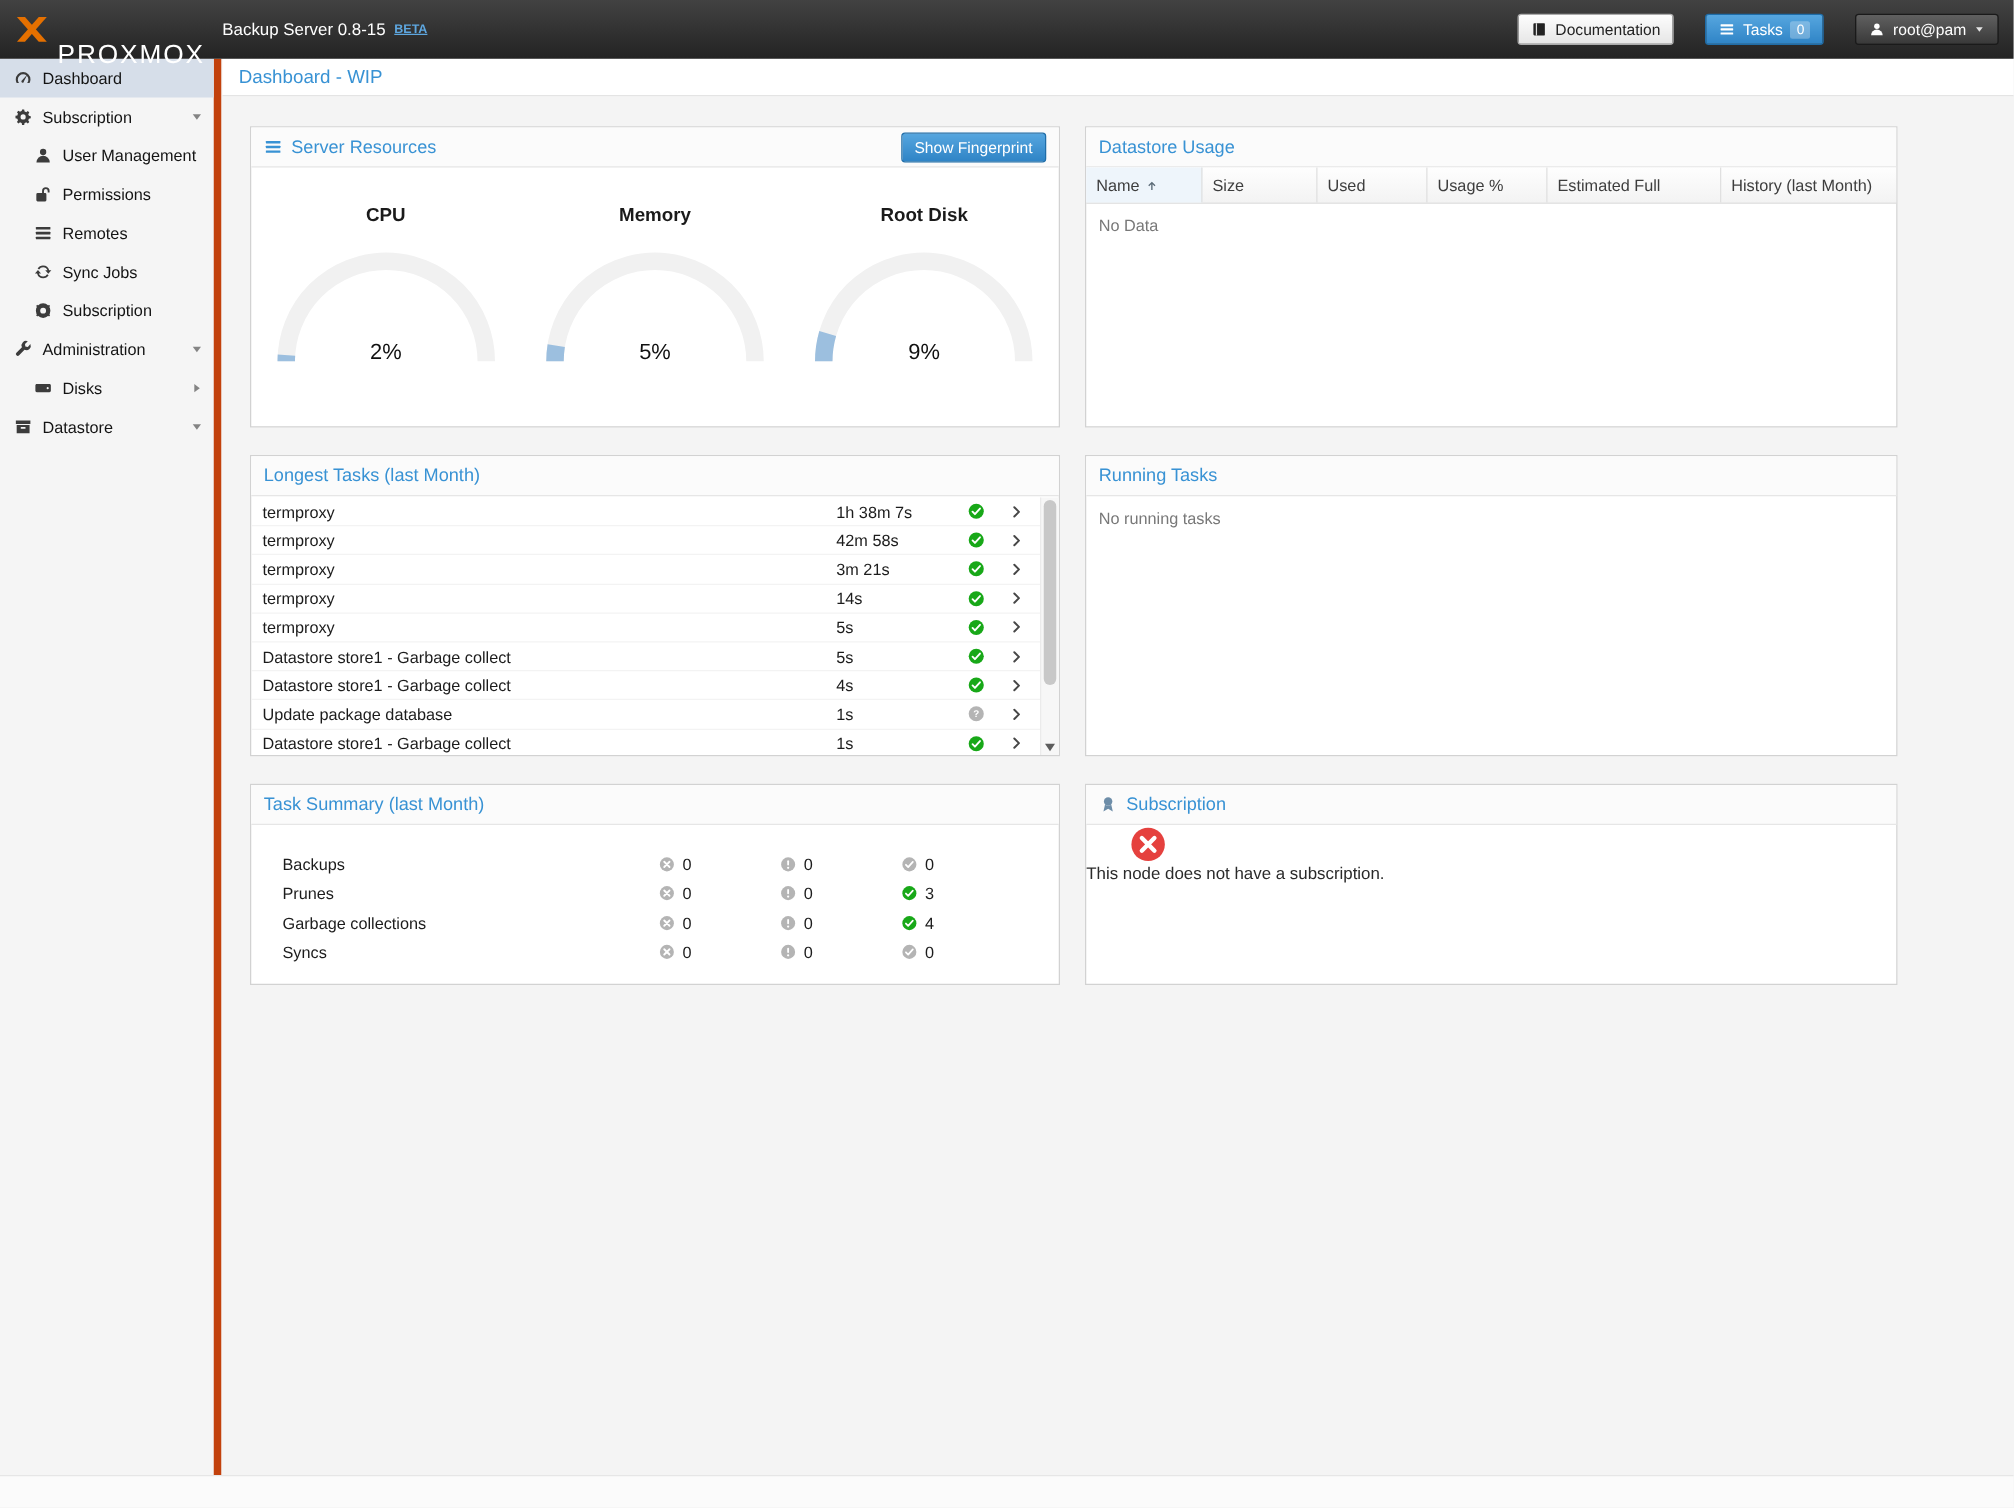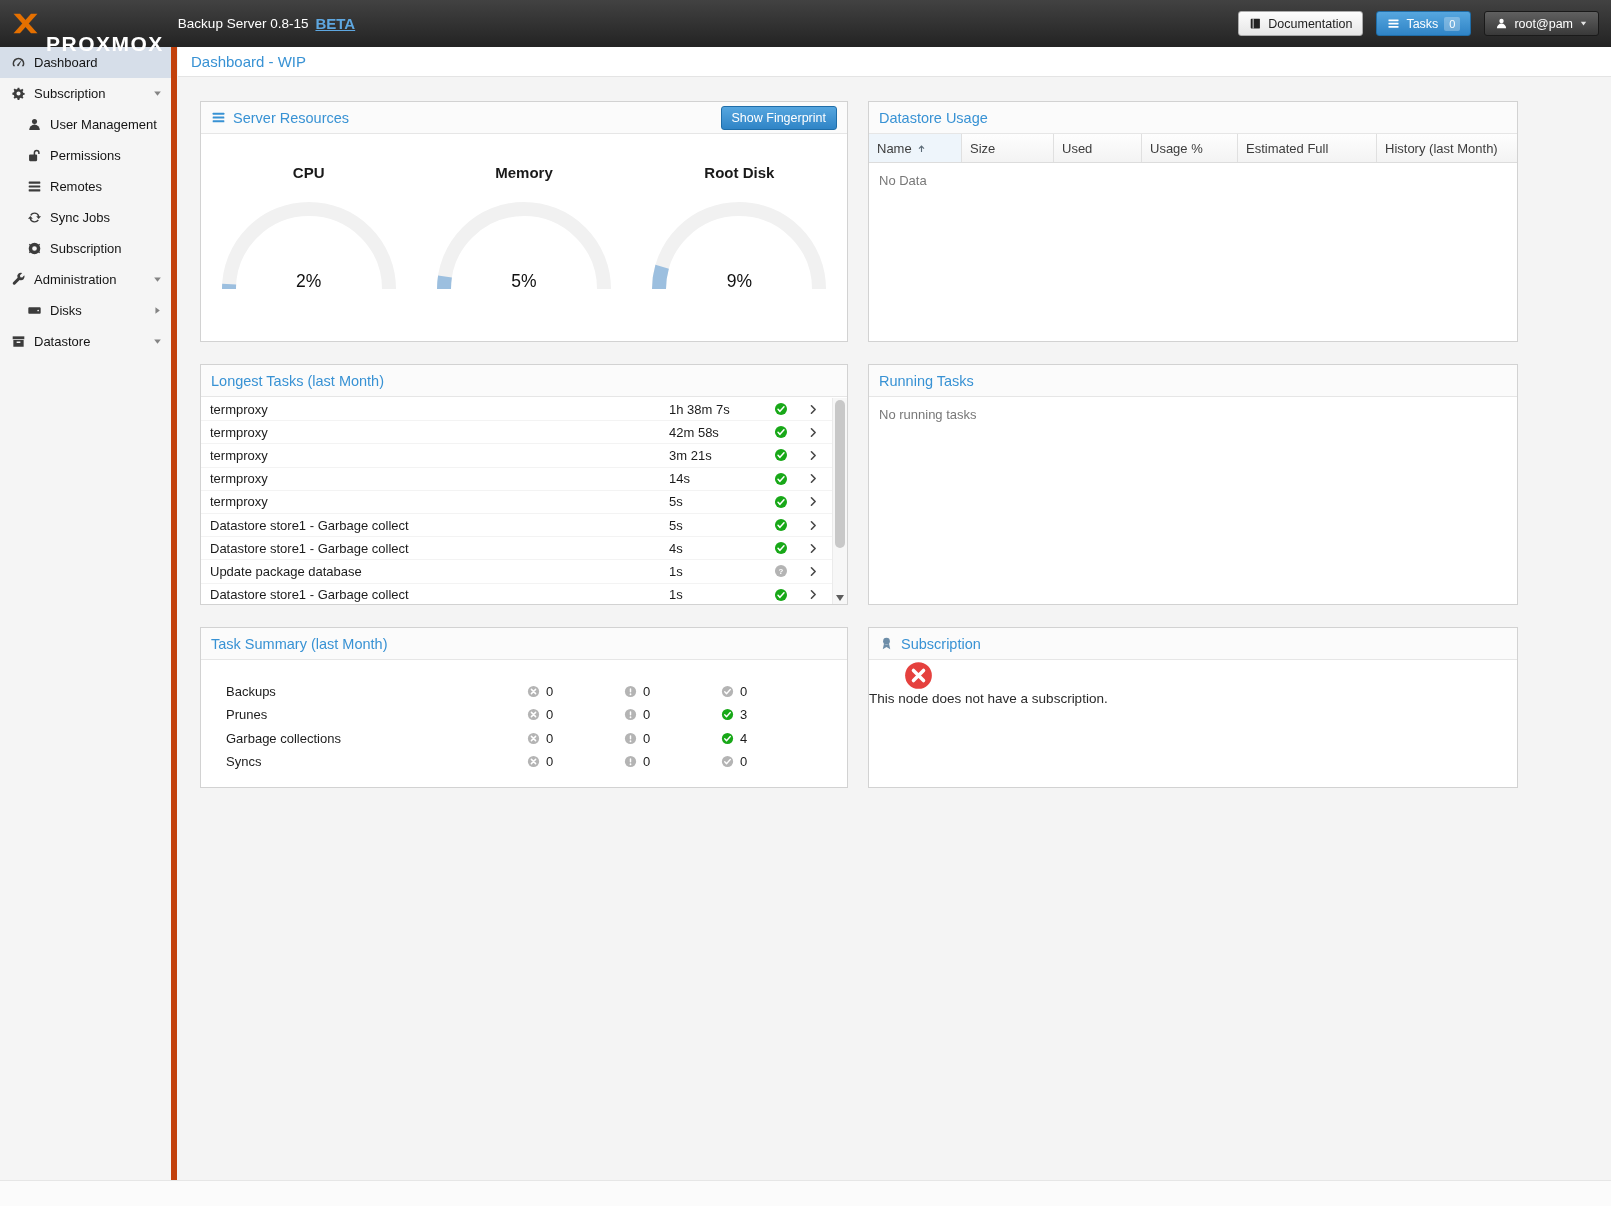--- a/index.html
+++ b/index.html
@@ -16,24 +16,24 @@
   .icon svg { width:100%; height:100%; }
 
   
   .topbar {
     position:absolute; left:0; top:0; width:1611px; height:47px;
     background: linear-gradient(#424242, #232323);
     display:flex; align-items:center; padding:0 12px; z-index:10;
   }
   .brand { display:flex; align-items:center; gap:7px; }
   .brand-x { width:27px; height:25px; }
-  .brand-text { color:#fff; font-weight:bold; font-size:21px; letter-spacing:1.5px;margin-top:40px; }
+  .brand-text { color:#fff; font-weight:normal; font-size:21px; letter-spacing:1.5px;margin-top:40px; }
   .app-title { color:#fff; margin-left:14px; font-size:13.5px; }
-  .beta-link { color:#5ea7e0; margin-left:7px; font-weight:bold; text-decoration:underline; cursor:pointer; font-size:15px; }
-  .topbar-right { margin-left:auto; display:flex; align-items:center; gap:13px;border-radius:10px; }
+  .beta-link { color:#5ea7e0; margin-left:7px; font-weight:bold; text-decoration:underline; cursor:pointer; font-size:10px; }
+  .topbar-right { margin-left:auto; display:flex; align-items:center; gap:25px;border-radius:10px; }
   .tb-btn {
     height:25px; border-radius:3px; display:inline-flex; align-items:center; gap:6px;
     padding:0 10px; font-size:12.5px; border:1px solid; cursor:pointer;
     font-family:"Liberation Sans",sans-serif;
   }
   .btn-light { background:linear-gradient(#fdfdfd,#e6e6e6); border-color:#ababab; color:#222; }
   .btn-blue  { background:linear-gradient(#56a6df,#2f84c6); border-color:#1f6da8; color:#fff; }
   .btn-dark  { background:linear-gradient(#606060,#393939); border-color:#1a1a1a; color:#fff; }
   .tb-btn .icon { width:13px; height:13px; }
   .badge { background:rgba(255,255,255,.28); border-radius:2px; padding:1px 5px; font-size:11px; }

